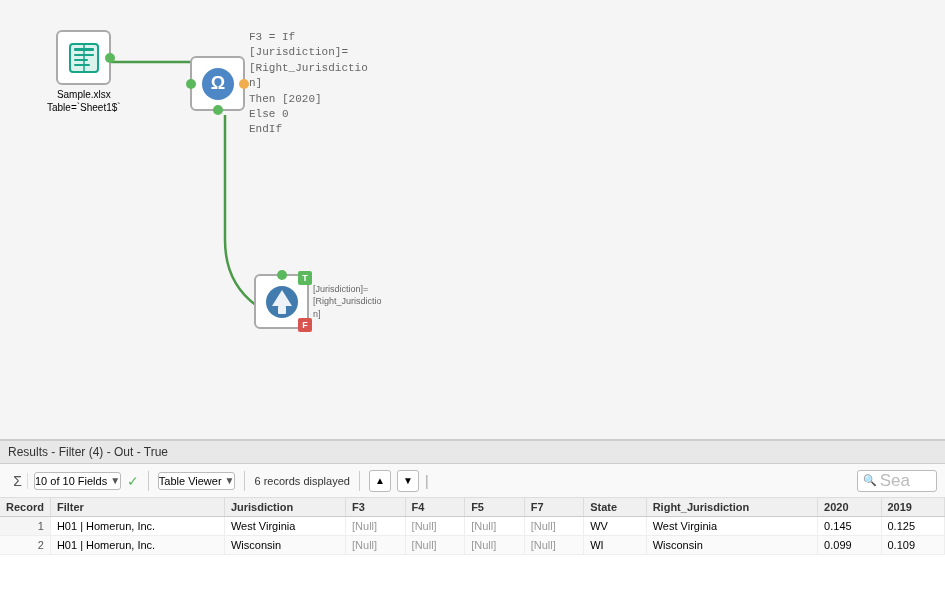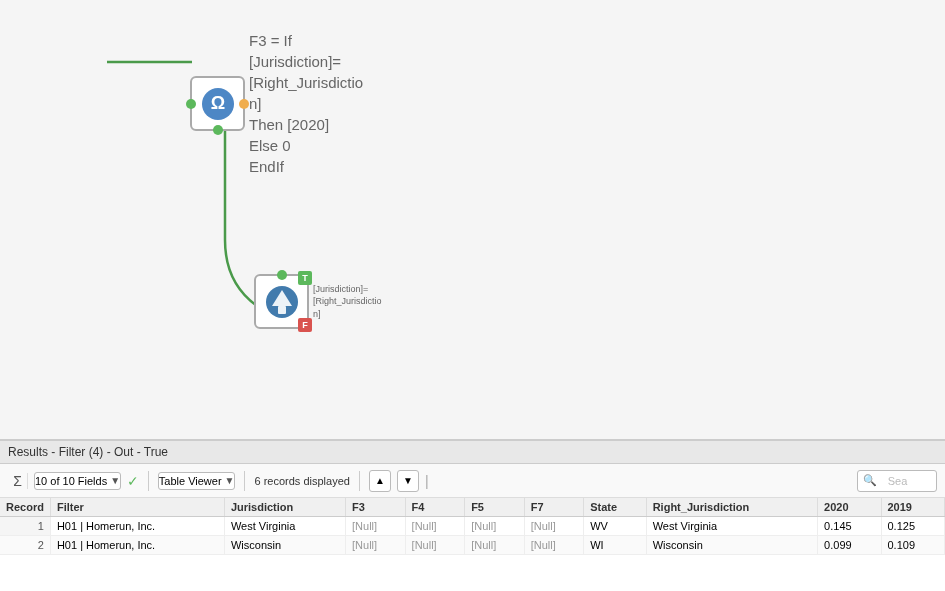--- a/index.html
+++ b/index.html
@@ -253,34 +253,51 @@
 <body>
 
 <div id="canvas-area">
   <svg id="canvas-svg">
 
     <path d="M 107 62 L 192 62" stroke="#4a9a4a" stroke-width="2.5" fill="none"></path>
 
     <path d="M 225 115 L 225 240 Q 225 285 260 308" stroke="#4a9a4a" stroke-width="2.5" fill="none"></path>
   </svg>
 
+  <div class="node" style="left:47px; top:30px;">
+    <div class="node-icon-box">
+
+      <svg class="book-icon" viewBox="0 0 36 36">
+        <rect x="4" y="4" width="28" height="28" rx="3" fill="#17a589" opacity="0.15"></rect>
+        <rect x="4" y="4" width="28" height="28" rx="3" fill="none" stroke="#17a589" stroke-width="2"></rect>
+        <rect x="8" y="8" width="20" height="3" rx="1" fill="#17a589"></rect>
+        <rect x="8" y="14" width="20" height="2" rx="1" fill="#17a589"></rect>
+        <rect x="8" y="19" width="14" height="2" rx="1" fill="#17a589"></rect>
+        <rect x="8" y="24" width="16" height="2" rx="1" fill="#17a589"></rect>
+        <line x1="18" y1="4" x2="18" y2="32" stroke="#17a589" stroke-width="1.5"></line>
+      </svg>
+      <div class="conn-dot conn-right dot-green"></div>
+    </div>
+    <div class="node-label" style="white-space:pre-line; font-size:10px; text-align:center;">Sample.xlsx
+Table=`Sheet1$`</div>
+  </div>
 
   <div class="node" style="left:190px; top:30px; align-items:flex-start;">
     <div style="display:flex; align-items:center;">
       <div class="node-icon-box" style="width:55px; height:55px;">
 
         <svg class="formula-icon" viewBox="0 0 36 36">
           <circle cx="18" cy="18" r="16" fill="#3a7abf" opacity="0.9"></circle>
           <text x="18" y="23" text-anchor="middle" font-size="18" font-weight="bold" fill="white">Ω</text>
         </svg>
         <div class="conn-dot conn-left dot-green"></div>
         <div class="conn-dot conn-right" style="background:#f0ad4e;"></div>
         <div class="conn-dot conn-bottom dot-green"></div>
       </div>
-      <div style="margin-left:4px; font-size:15px; color:#666; line-height:1.4; max-width:110px;">F3 = If<br>[Jurisdiction]=<br>[Right_Jurisdictio<br>n]<br>Then [2020]<br>Else 0<br>EndIf</div>
+      <div style="margin-left:4px; font-size:11px; color:#666; line-height:1.4; max-width:110px;font-family:Liberation Mono, monospace;">F3 = If<br>[Jurisdiction]=<br>[Right_Jurisdictio<br>n]<br>Then [2020]<br>Else 0<br>EndIf</div>
     </div>
   </div>
 
   <div class="node" style="left:254px; top:274px; align-items:flex-start;">
     <div style="display:flex; align-items:center;">
       <div class="node-icon-box" style="width:55px; height:55px;">
 
         <svg class="filter-icon" viewBox="0 0 36 36">
           <circle cx="18" cy="18" r="16" fill="#2e6da4" opacity="0.9"></circle>
           <polygon points="18,6 28,22 8,22" fill="white" opacity="0.9"></polygon>
@@ -324,21 +341,21 @@
     <span id="records-count">6 records displayed</span>
 
     <div class="toolbar-separator"></div>
 
     <div class="arrow-btn">▲</div>
     <div class="arrow-btn">▼</div>
     <div style="font-size:14px; color:#aaa;">|</div>
 
     <div id="search-box">
       <span style="color:#aaa; font-size:11px;">🔍</span>
-      <span style="margin-left:11px; color:#bbb; font-size:11px;">Sea</span>
+      <span style="margin-left:3px; color:#bbb; font-size:17px;">Sea</span>
     </div>
   </div>
 
   <div id="data-table-wrapper">
     <table id="data-table">
       <thead>
         <tr>
           <th>Record</th>
           <th>Filter</th>
           <th>Jurisdiction</th>

